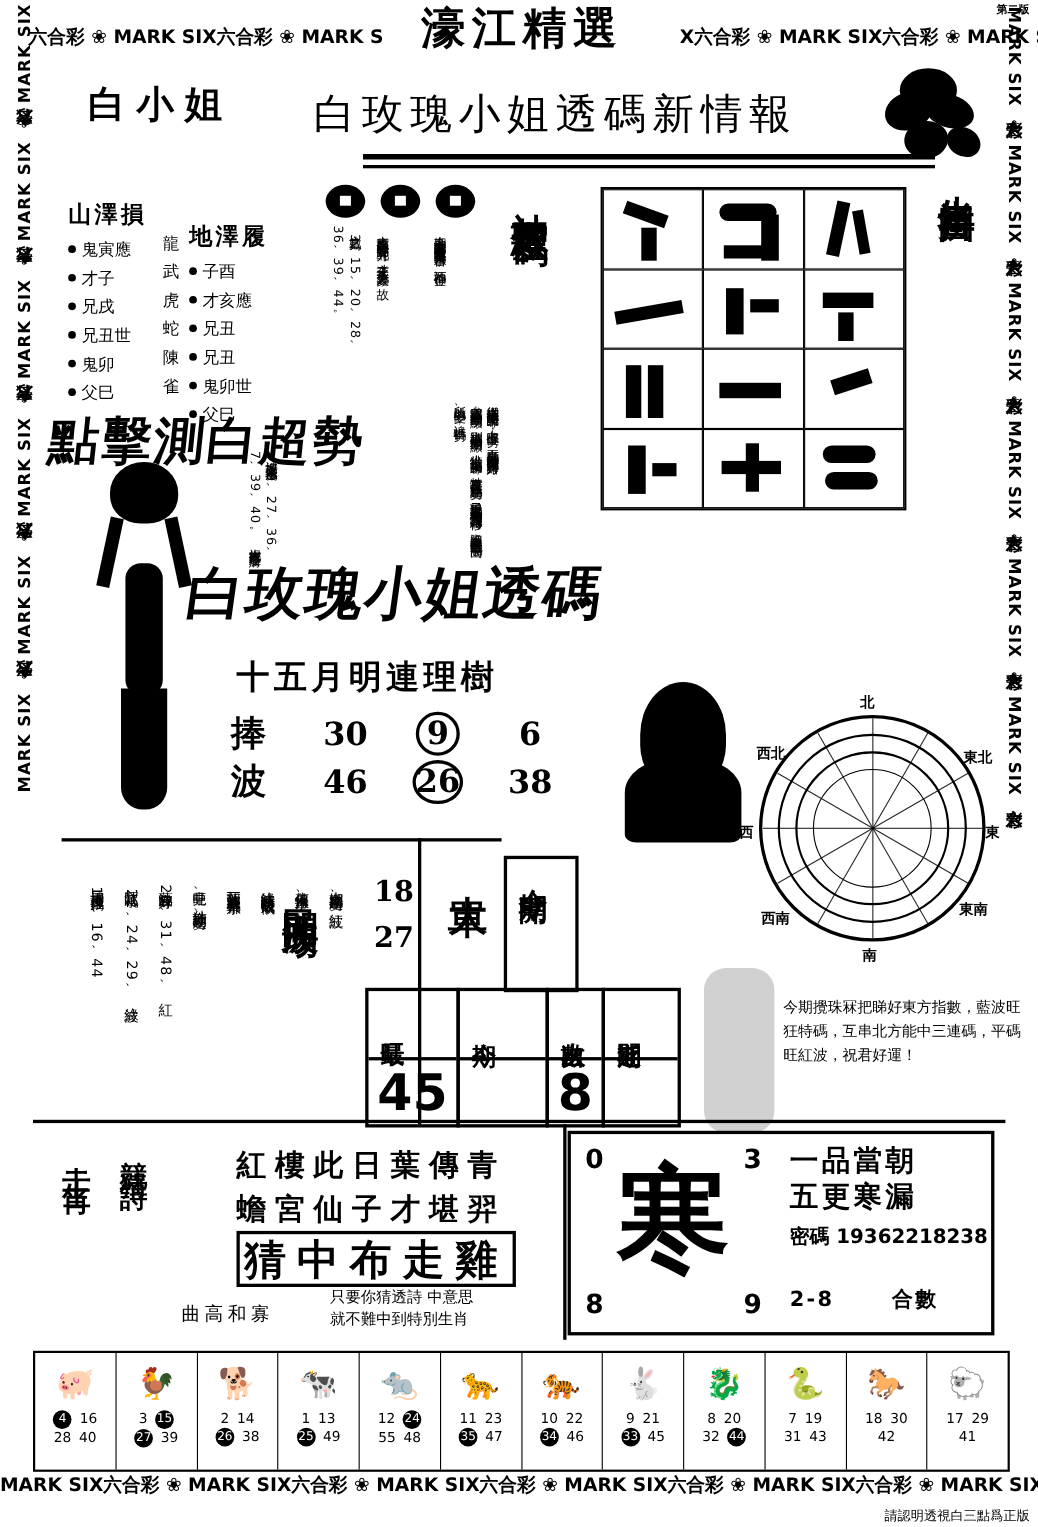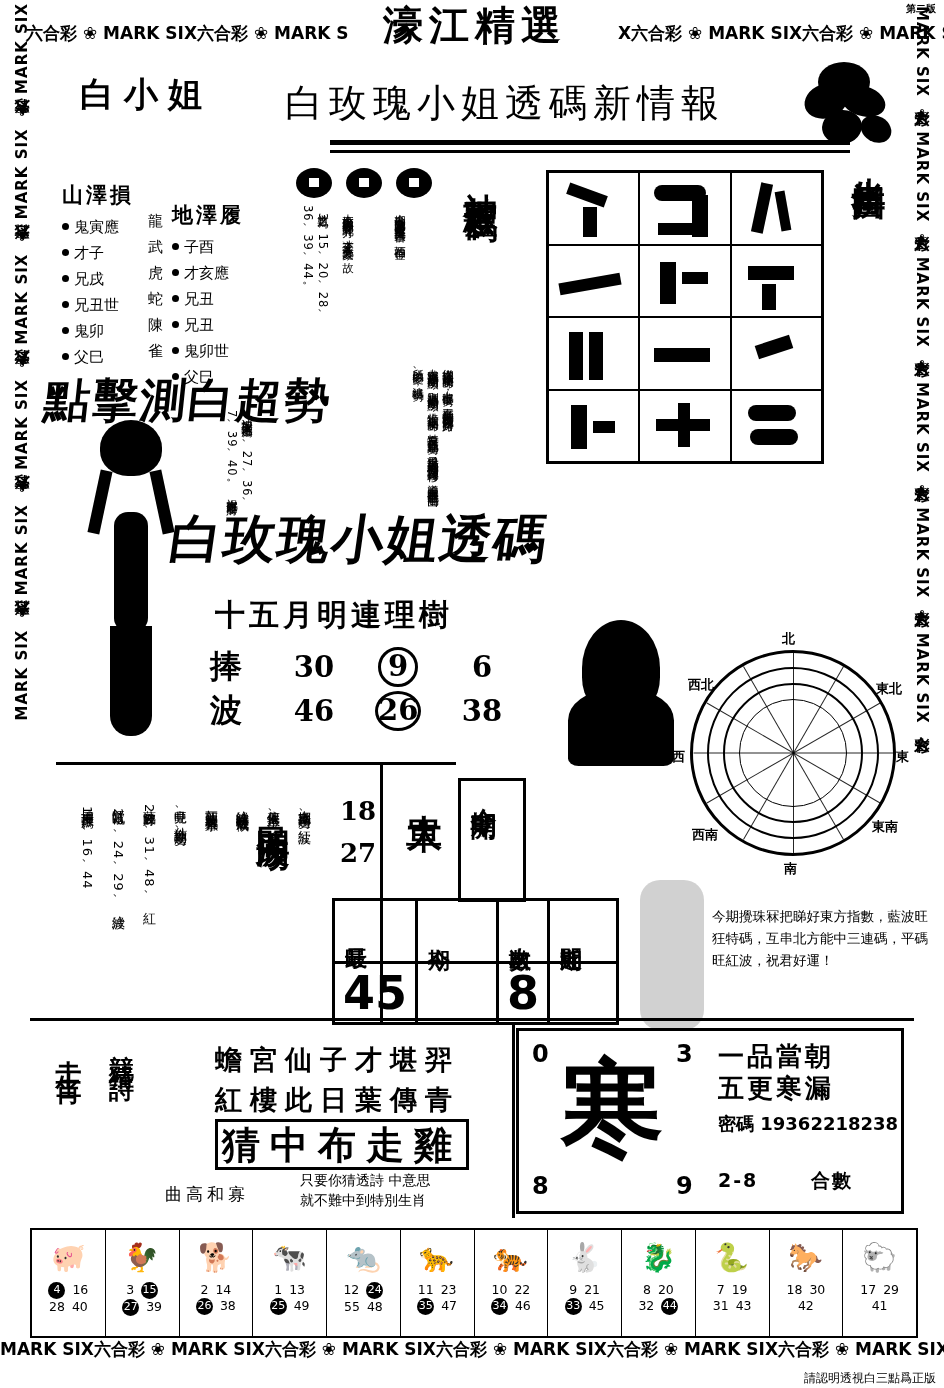--- a/index.html
+++ b/index.html
@@ -354,22 +354,22 @@
   <div class="cdir" style="left:872px;top:818px;">東南</div>
   <div class="cdir" style="left:784px;top:860px;">南</div>
   <div class="cdir" style="left:692px;top:826px;">西南</div>
   <div class="cdir" style="left:672px;top:748px;">西</div>
   <div class="cdir" style="left:688px;top:676px;">西北</div>
   <div class="compass-note">今期攪珠冧把睇好東方指數，藍波旺狂特碼，互串北方能中三連碼，平碼旺紅波，祝君好運！</div>
 
   <div class="shierSx">十二生肖</div>
   <div class="jingcai">競猜詩</div>
   <div class="poem">
+    <div>紅樓此日葉傳青</div>
     <div>蟾宮仙子才堪羿</div>
-    <div>紅樓此日葉傳青</div>
   </div>
   <div class="guess">
     <span class="boxed">猜中布走雞</span>
   </div>
   <div class="gaohe">曲高和寡</div>
   <div class="smallnote" style="white-space:pre-line;">只要你猜透詩 中意思
 就不難中到特別生肖</div>
 
   <div class="hanpanel"></div>
   <div class="han">寒</div>

